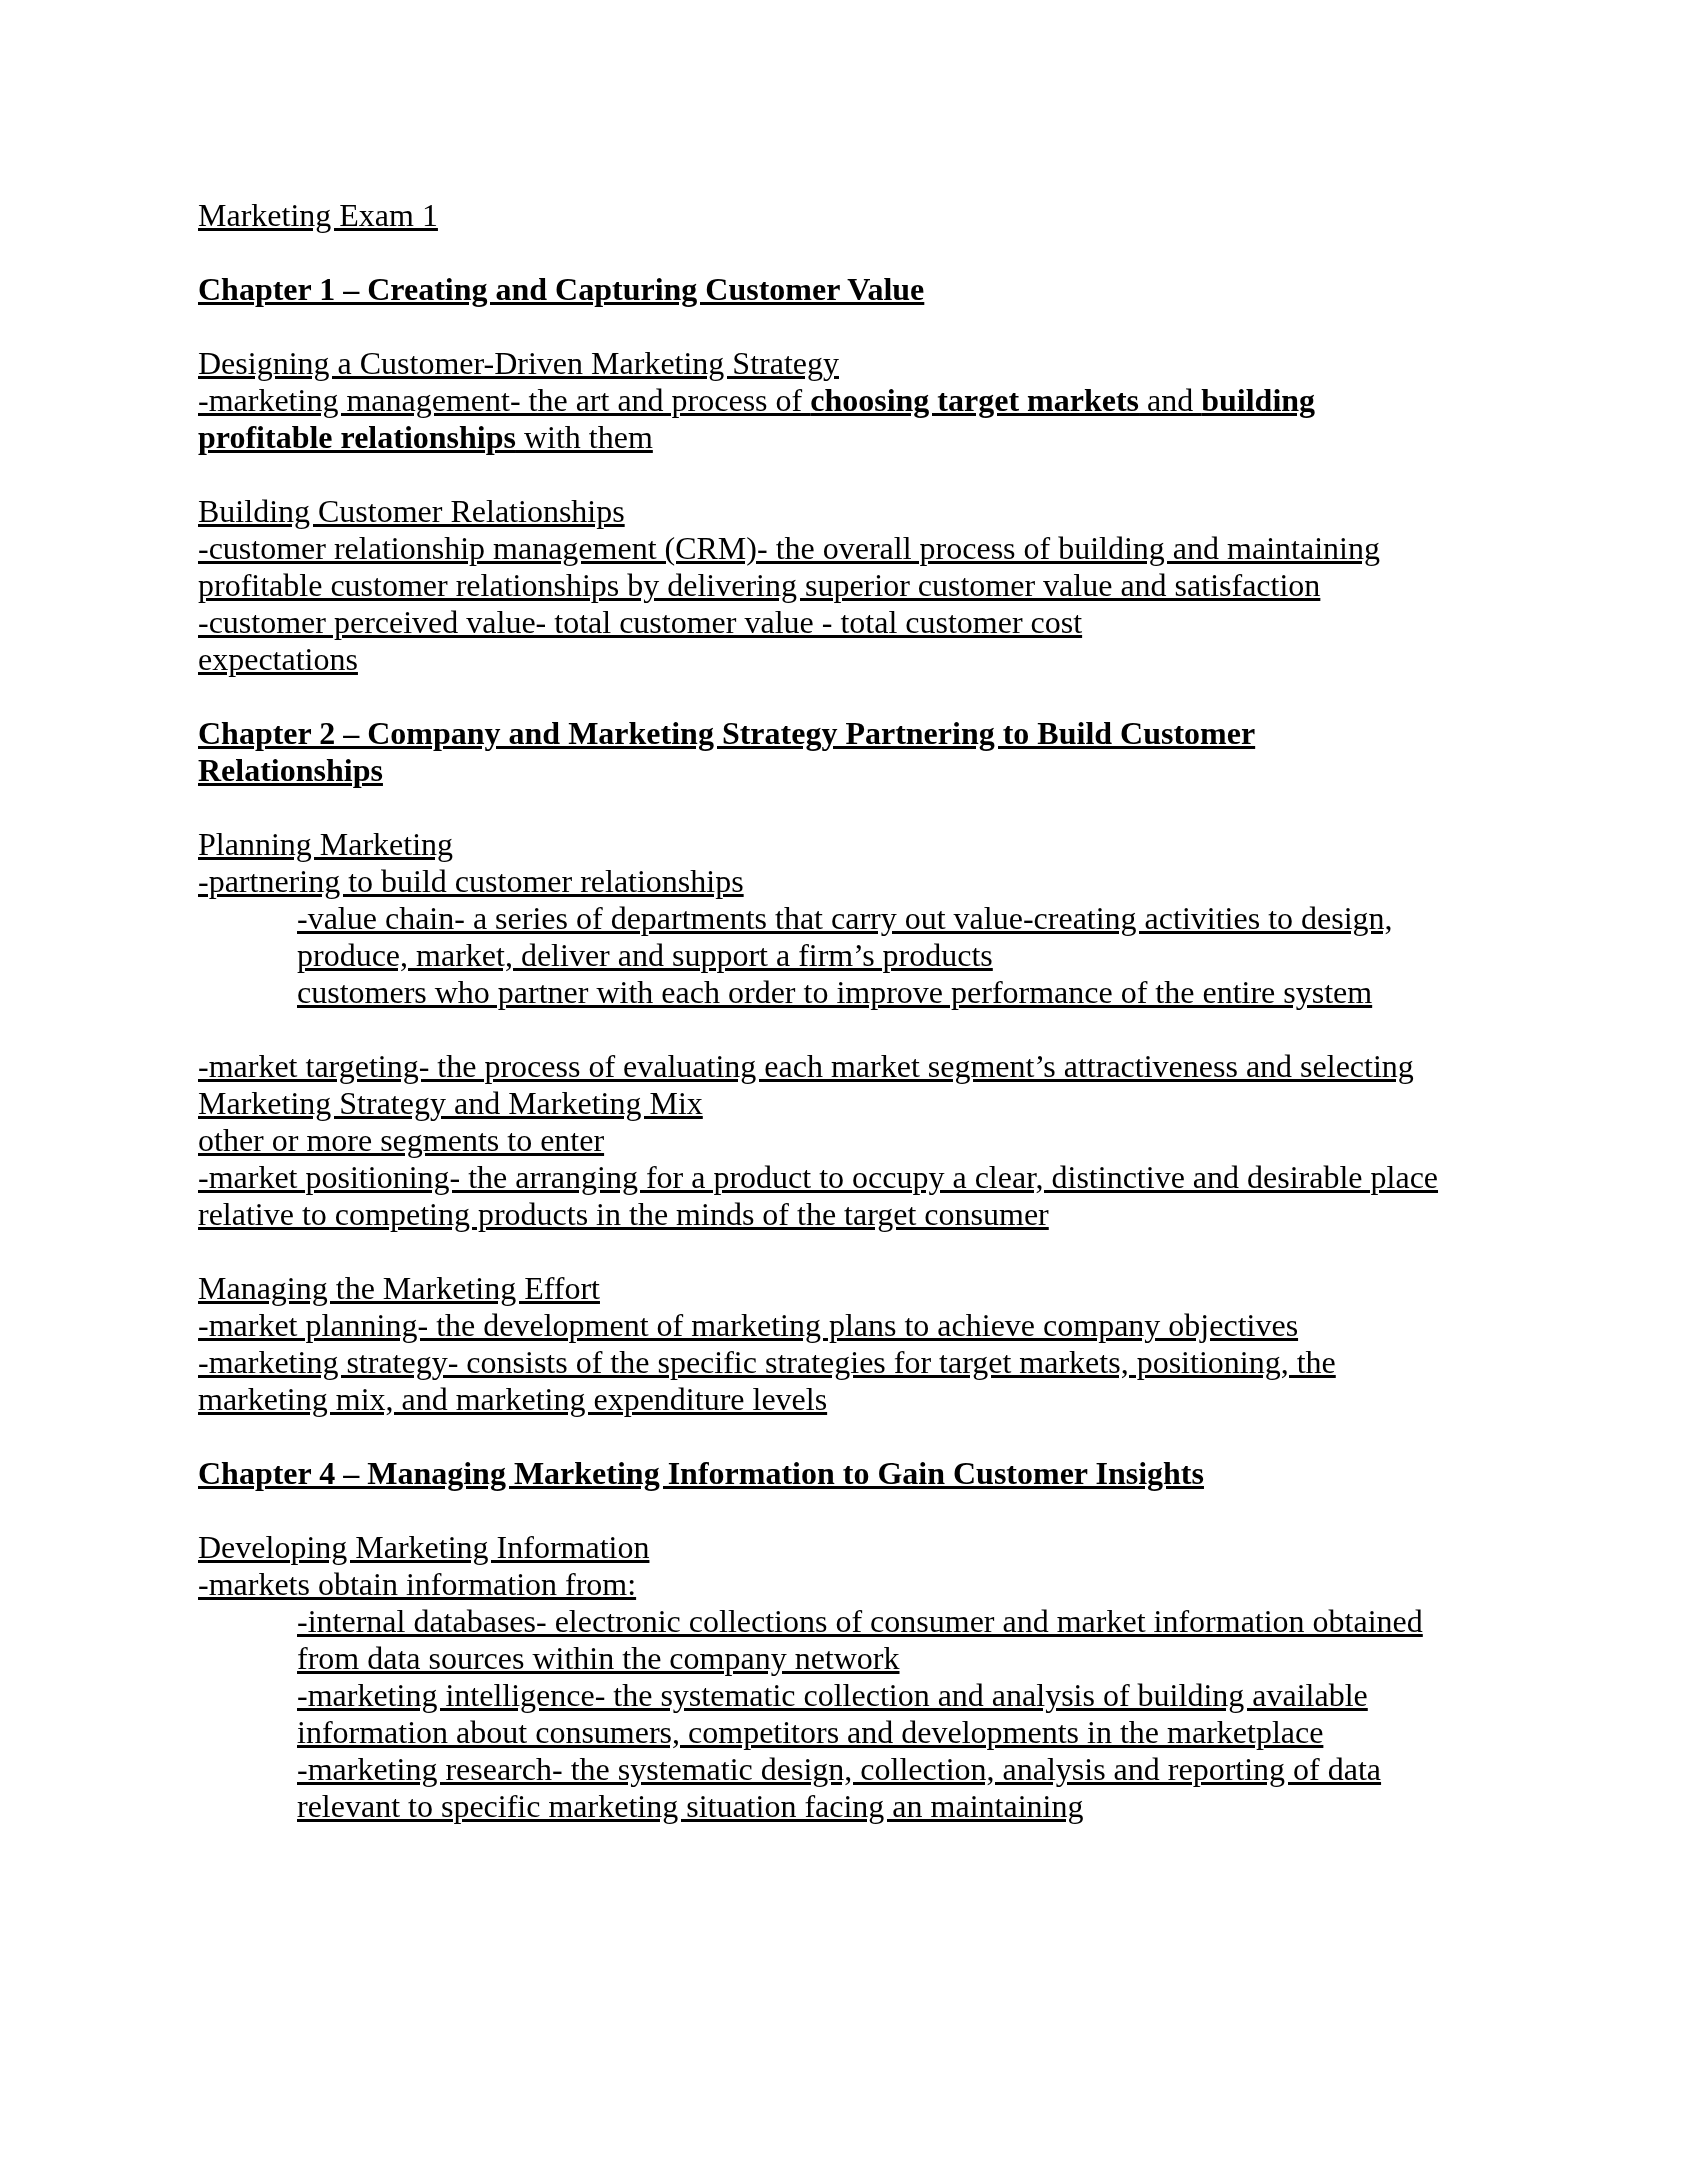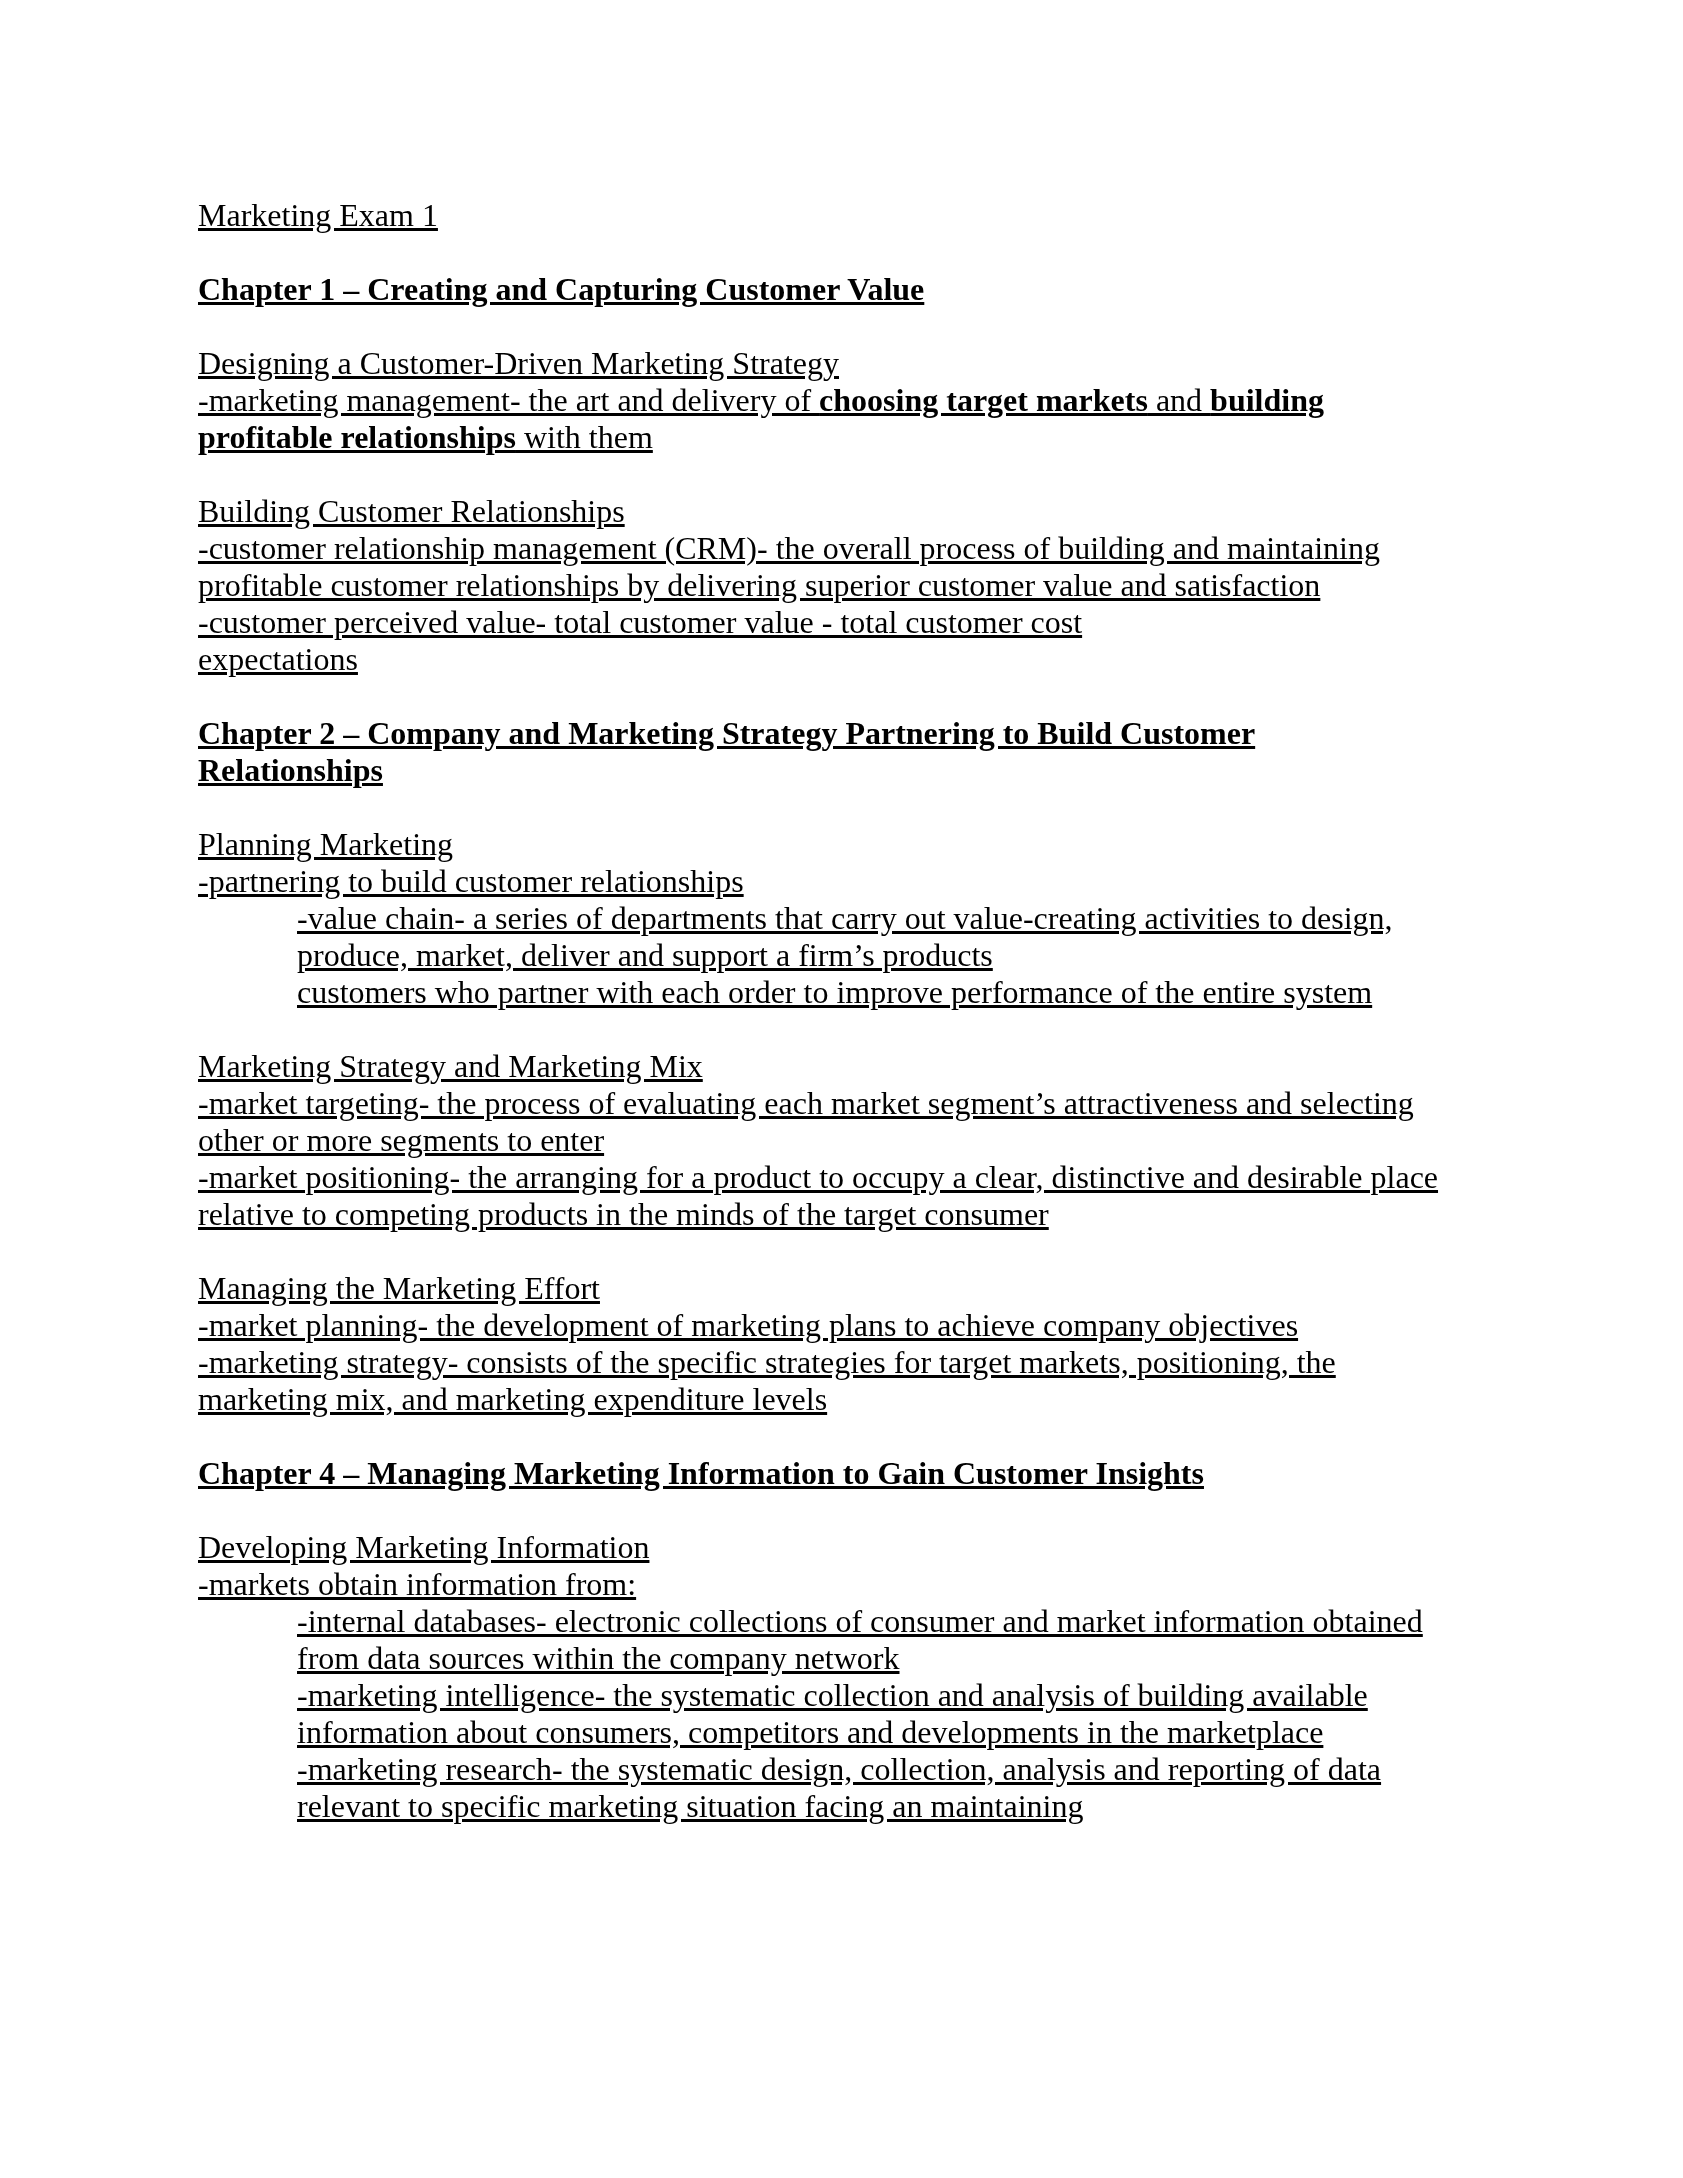--- a/index.html
+++ b/index.html
@@ -37,40 +37,40 @@
 </style>
 </head>
 <body>
 
 <div class="doc" id="doc-body">
     <div class="line"><span class="run">Marketing Exam 1</span></div>
     <div class="line"></div>
     <div class="line"><span class="run bold">Chapter 1 – Creating and Capturing Customer Value</span></div>
     <div class="line"></div>
     <div class="line"><span class="run">Designing a Customer-Driven Marketing Strategy</span></div>
-    <div class="line"><span class="run">-marketing management- the art and delivery of </span><span class="run bold">choosing target markets</span><span class="run"> and </span><span class="run bold">building</span></div>
+    <div class="line"><span class="run">-marketing management- the art and process of </span><span class="run bold">choosing target markets</span><span class="run"> and </span><span class="run bold">building</span></div>
     <div class="line"><span class="run bold">profitable relationships</span><span class="run"> with them</span></div>
     <div class="line"></div>
     <div class="line"><span class="run">Building Customer Relationships</span></div>
     <div class="line"><span class="run">-customer relationship management (CRM)- the overall process of building and maintaining</span></div>
     <div class="line"><span class="run">profitable customer relationships by delivering superior customer value and satisfaction</span></div>
     <div class="line"><span class="run">-customer perceived value- total customer value - total customer cost</span></div>
     <div class="line"><span class="run">expectations</span></div>
     <div class="line"></div>
     <div class="line"><span class="run bold">Chapter 2 – Company and Marketing Strategy Partnering to Build Customer</span></div>
     <div class="line"><span class="run bold">Relationships</span></div>
     <div class="line"></div>
     <div class="line"><span class="run">Planning Marketing</span></div>
     <div class="line"><span class="run">-partnering to build customer relationships</span></div>
     <div class="line indent"><span class="run">-value chain- a series of departments that carry out value-creating activities to design,</span></div>
     <div class="line indent"><span class="run">produce, market, deliver and support a firm’s products</span></div>
     <div class="line indent"><span class="run">customers who partner with each order to improve performance of the entire system</span></div>
     <div class="line"></div>
+    <div class="line"><span class="run">-market targeting- the process of evaluating each market segment’s attractiveness and selecting</span></div>
     <div class="line"><span class="run">Marketing Strategy and Marketing Mix</span></div>
-    <div class="line"><span class="run">-market targeting- the process of evaluating each market segment’s attractiveness and selecting</span></div>
     <div class="line"><span class="run">other or more segments to enter</span></div>
     <div class="line"><span class="run">-market positioning- the arranging for a product to occupy a clear, distinctive and desirable place</span></div>
     <div class="line"><span class="run">relative to competing products in the minds of the target consumer</span></div>
     <div class="line"></div>
     <div class="line"><span class="run">Managing the Marketing Effort</span></div>
     <div class="line"><span class="run">-market planning- the development of marketing plans to achieve company objectives</span></div>
     <div class="line"><span class="run">-marketing strategy- consists of the specific strategies for target markets, positioning, the</span></div>
     <div class="line"><span class="run">marketing mix, and marketing expenditure levels</span></div>
     <div class="line"></div>
     <div class="line"><span class="run bold">Chapter 4 – Managing Marketing Information to Gain Customer Insights</span></div>

